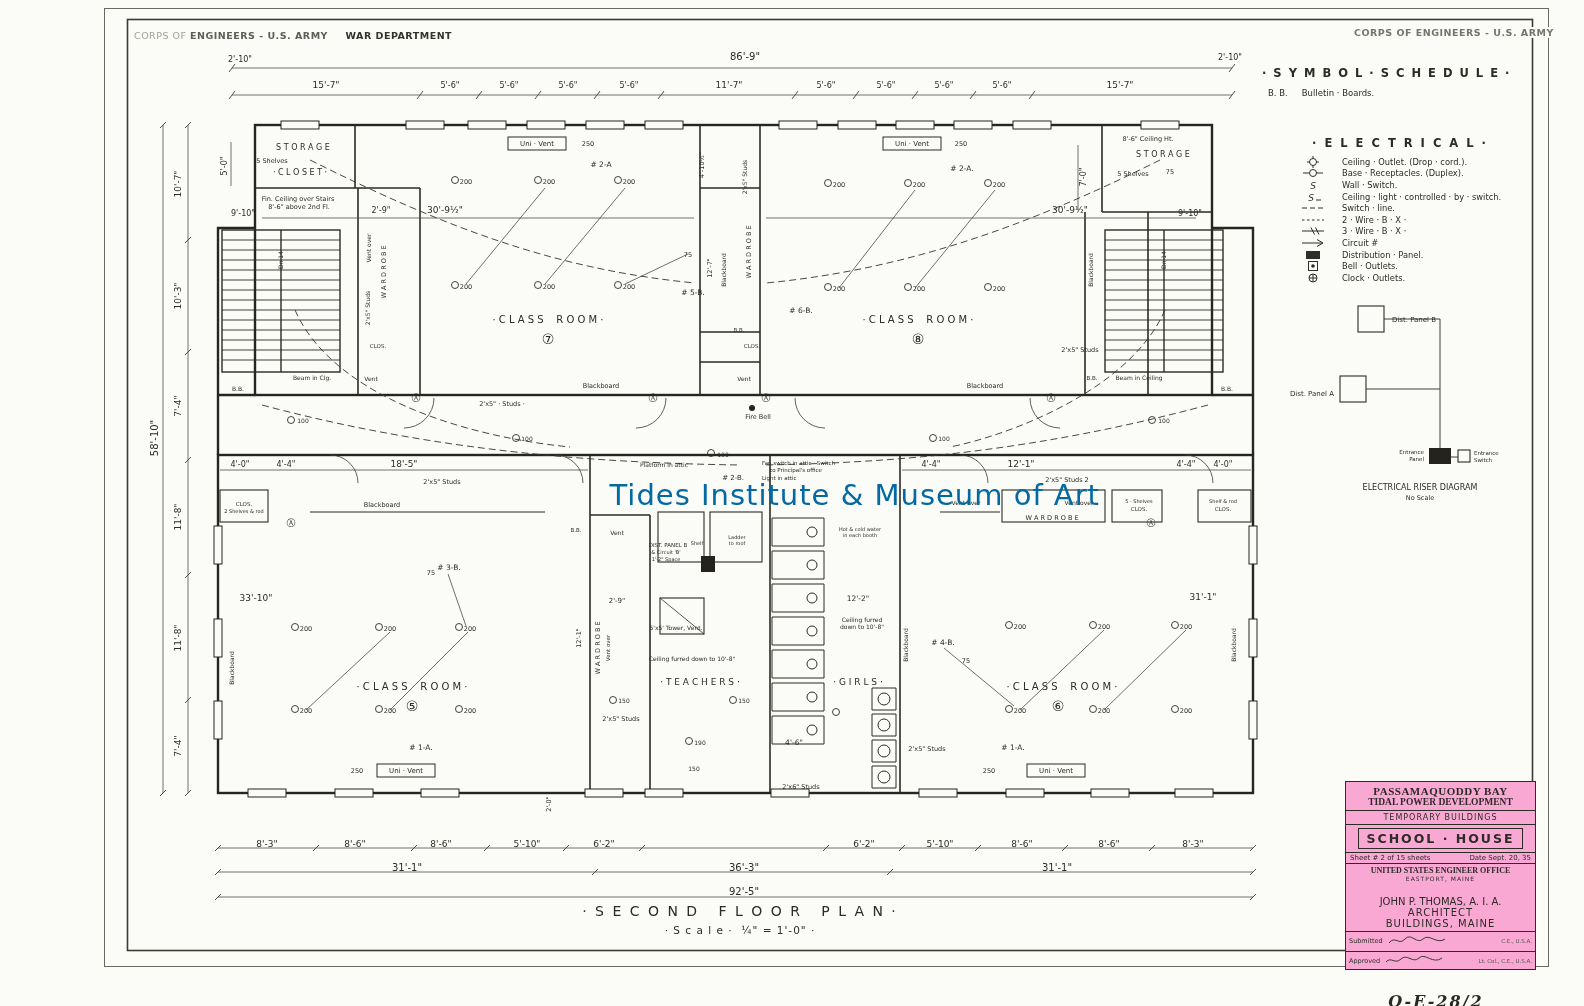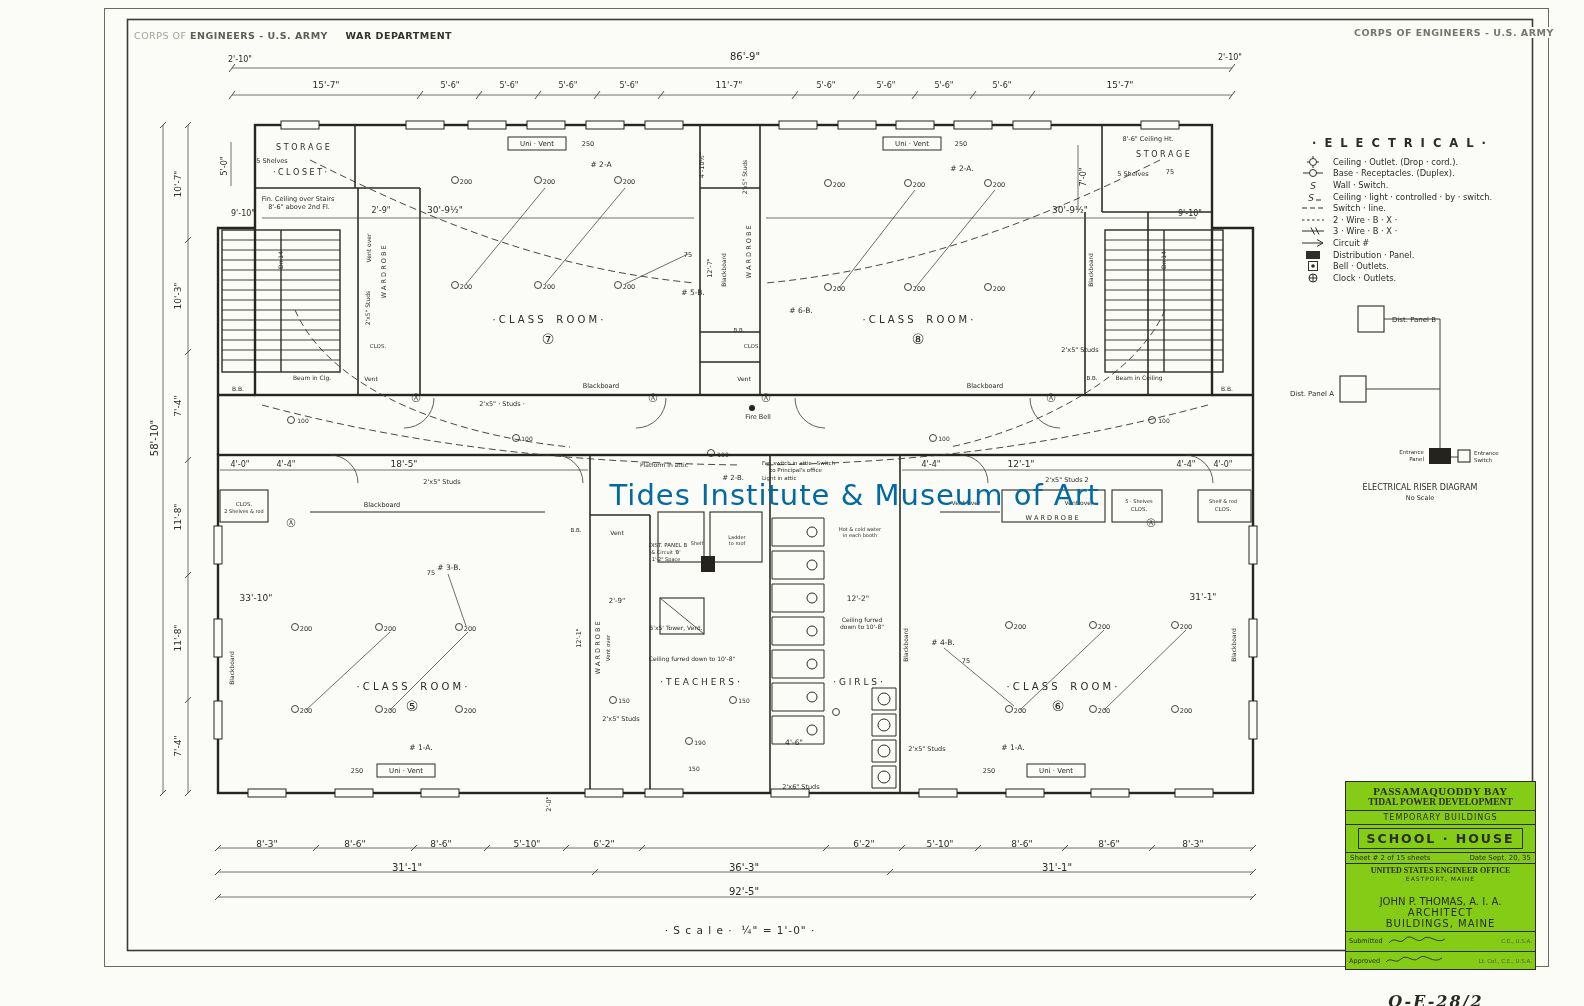--- a/index.html
+++ b/index.html
@@ -9,27 +9,27 @@
   #plan-svg text{font-family:"DejaVu Sans",sans-serif;fill:#2c2b25;}
   .abs{position:absolute;}
   .stamp{font-size:9.5px;letter-spacing:.5px;background:#fbfbf8;padding:0 4px;white-space:nowrap;}
   .stamp .faded{color:#a2a199;}
   .stamp .mid{color:#5f5e56;font-weight:bold;}
   .stamp .dark{color:#33322b;font-weight:bold;margin-left:14px;}
   .blocktitle{font-size:11.5px;font-weight:bold;letter-spacing:1.5px;white-space:nowrap;}
   .ss-row{display:flex;gap:14px;font-size:8.5px;margin-top:8px;margin-left:6px;}
   .legend{width:200px;}
   .lg-title{text-align:center;font-size:11.5px;font-weight:bold;letter-spacing:2px;margin-bottom:6px;}
-  .lrow{display:flex;align-items:center;gap:7px;height:11.6px;white-space:nowrap;}
+  .lrow{display:flex;align-items:center;gap:16px;height:11.6px;white-space:nowrap;}
   .lrow svg{flex:0 0 26px;stroke:#2f2e28;fill:none;stroke-width:1;}
   .lrow .ltext{font-size:8.3px;}
   .watermark{font-size:29px;color:#0369a1;letter-spacing:1px;text-align:right;white-space:nowrap;}
   .ft-title{font-size:14px;letter-spacing:2px;text-align:center;white-space:nowrap;}
   .ft-scale{font-size:10.5px;letter-spacing:1px;text-align:center;white-space:nowrap;}
-  .tblock{width:189px;border:1.4px solid #2c2b25;background:#84cc16;text-align:center;}
+  .tblock{width:189px;border:1.4px solid #2c2b25;background:#f9a8d4;text-align:center;}
   .tb1{font-family:"Liberation Serif",serif;font-weight:bold;font-size:11px;letter-spacing:.5px;padding-top:3px;}
   .tb2{font-family:"Liberation Serif",serif;font-weight:bold;font-size:9.5px;padding-bottom:2px;}
   .tb3{border-top:1px solid #2c2b25;border-bottom:1px solid #2c2b25;font-size:8px;letter-spacing:1px;padding:2px 0;margin-top:1px;}
   .tb4{margin:3px 12px;border:1.2px solid #2c2b25;font-size:12.5px;font-weight:bold;letter-spacing:2px;padding:2px 0;}
   .tbsheet{display:flex;justify-content:space-between;padding:1px 4px;font-size:7px;border-top:1px solid #2c2b25;border-bottom:1px solid #2c2b25;}
   .tboffice{font-family:"Liberation Serif",serif;font-weight:bold;font-size:8px;margin-top:2px;}
   .tbcity{font-size:6px;letter-spacing:1px;}
   .tbarch{font-size:10px;margin-top:14px;}
   .tbarch2{font-size:10px;letter-spacing:1px;}
   .sigrow{display:flex;align-items:center;gap:4px;border-top:1px solid #2c2b25;height:17px;padding:0 3px;margin-top:2px;}
@@ -411,20 +411,27 @@
 
   <div class="abs stamp" style="left:130px;top:30px;">
     <span class="faded">CORPS OF</span>
     <span class="mid">ENGINEERS - U.S. ARMY</span>
     <span class="dark">WAR DEPARTMENT</span>
   </div>
   <div class="abs stamp" style="left:1350px;top:27px;">
     <span class="mid" style="color:#76756c;">CORPS OF ENGINEERS - U.S. ARMY</span>
   </div>
 
+  <div class="abs" style="left:1262px;top:66px;width:210px;">
+    <div class="blocktitle">· S Y M B O L · S C H E D U L E ·</div>
+    <div class="ss-row">
+      <span>B. B.</span>
+      <span>Bulletin · Boards.</span>
+    </div>
+  </div>
 
   <div class="abs legend" style="left:1300px;top:136px;">
     <div class="lg-title">· E L E C T R I C A L ·</div>
     <div class="lrow">
       <svg width="26" height="12" viewBox="0 0 26 12">
           <circle cx="13" cy="6" r="3.5"></circle>
           <path d="M13,0V2.5 M13,9.5V12 M7,6h2.5 M16.5,6H19"></path>
         </svg>
       <span class="ltext">Ceiling · Outlet. (Drop · cord.).</span>
     </div>
@@ -489,20 +496,21 @@
       <svg width="26" height="12" viewBox="0 0 26 12">
           <circle cx="13" cy="6" r="4"></circle>
           <path d="M13,2V10 M9,6H17"></path>
         </svg>
       <span class="ltext">Clock · Outlets.</span>
     </div>
   </div>
 
   <div class="abs watermark" style="left:480px;top:478px;width:620px;">Tides Institute &amp; Museum of Art</div>
 
+  <div class="abs ft-title" style="left:500px;top:903px;width:480px;">· S E C O N D&nbsp;&nbsp;&nbsp;F L O O R&nbsp;&nbsp;&nbsp;P L A N ·</div>
   <div class="abs ft-scale" style="left:500px;top:924px;width:480px;">· S c a l e ·&nbsp;&nbsp;¼" = 1'-0" ·</div>
 
   <div class="abs tblock" style="left:1345px;top:781px;">
     <div class="tb1">PASSAMAQUODDY BAY</div>
     <div class="tb2">TIDAL POWER DEVELOPMENT</div>
     <div class="tb3">TEMPORARY BUILDINGS</div>
     <div class="tb4">SCHOOL · HOUSE</div>
     <div class="tbsheet">
       <span>Sheet # 2 of 15 sheets</span>
       <span>Date Sept. 20, 35</span>

